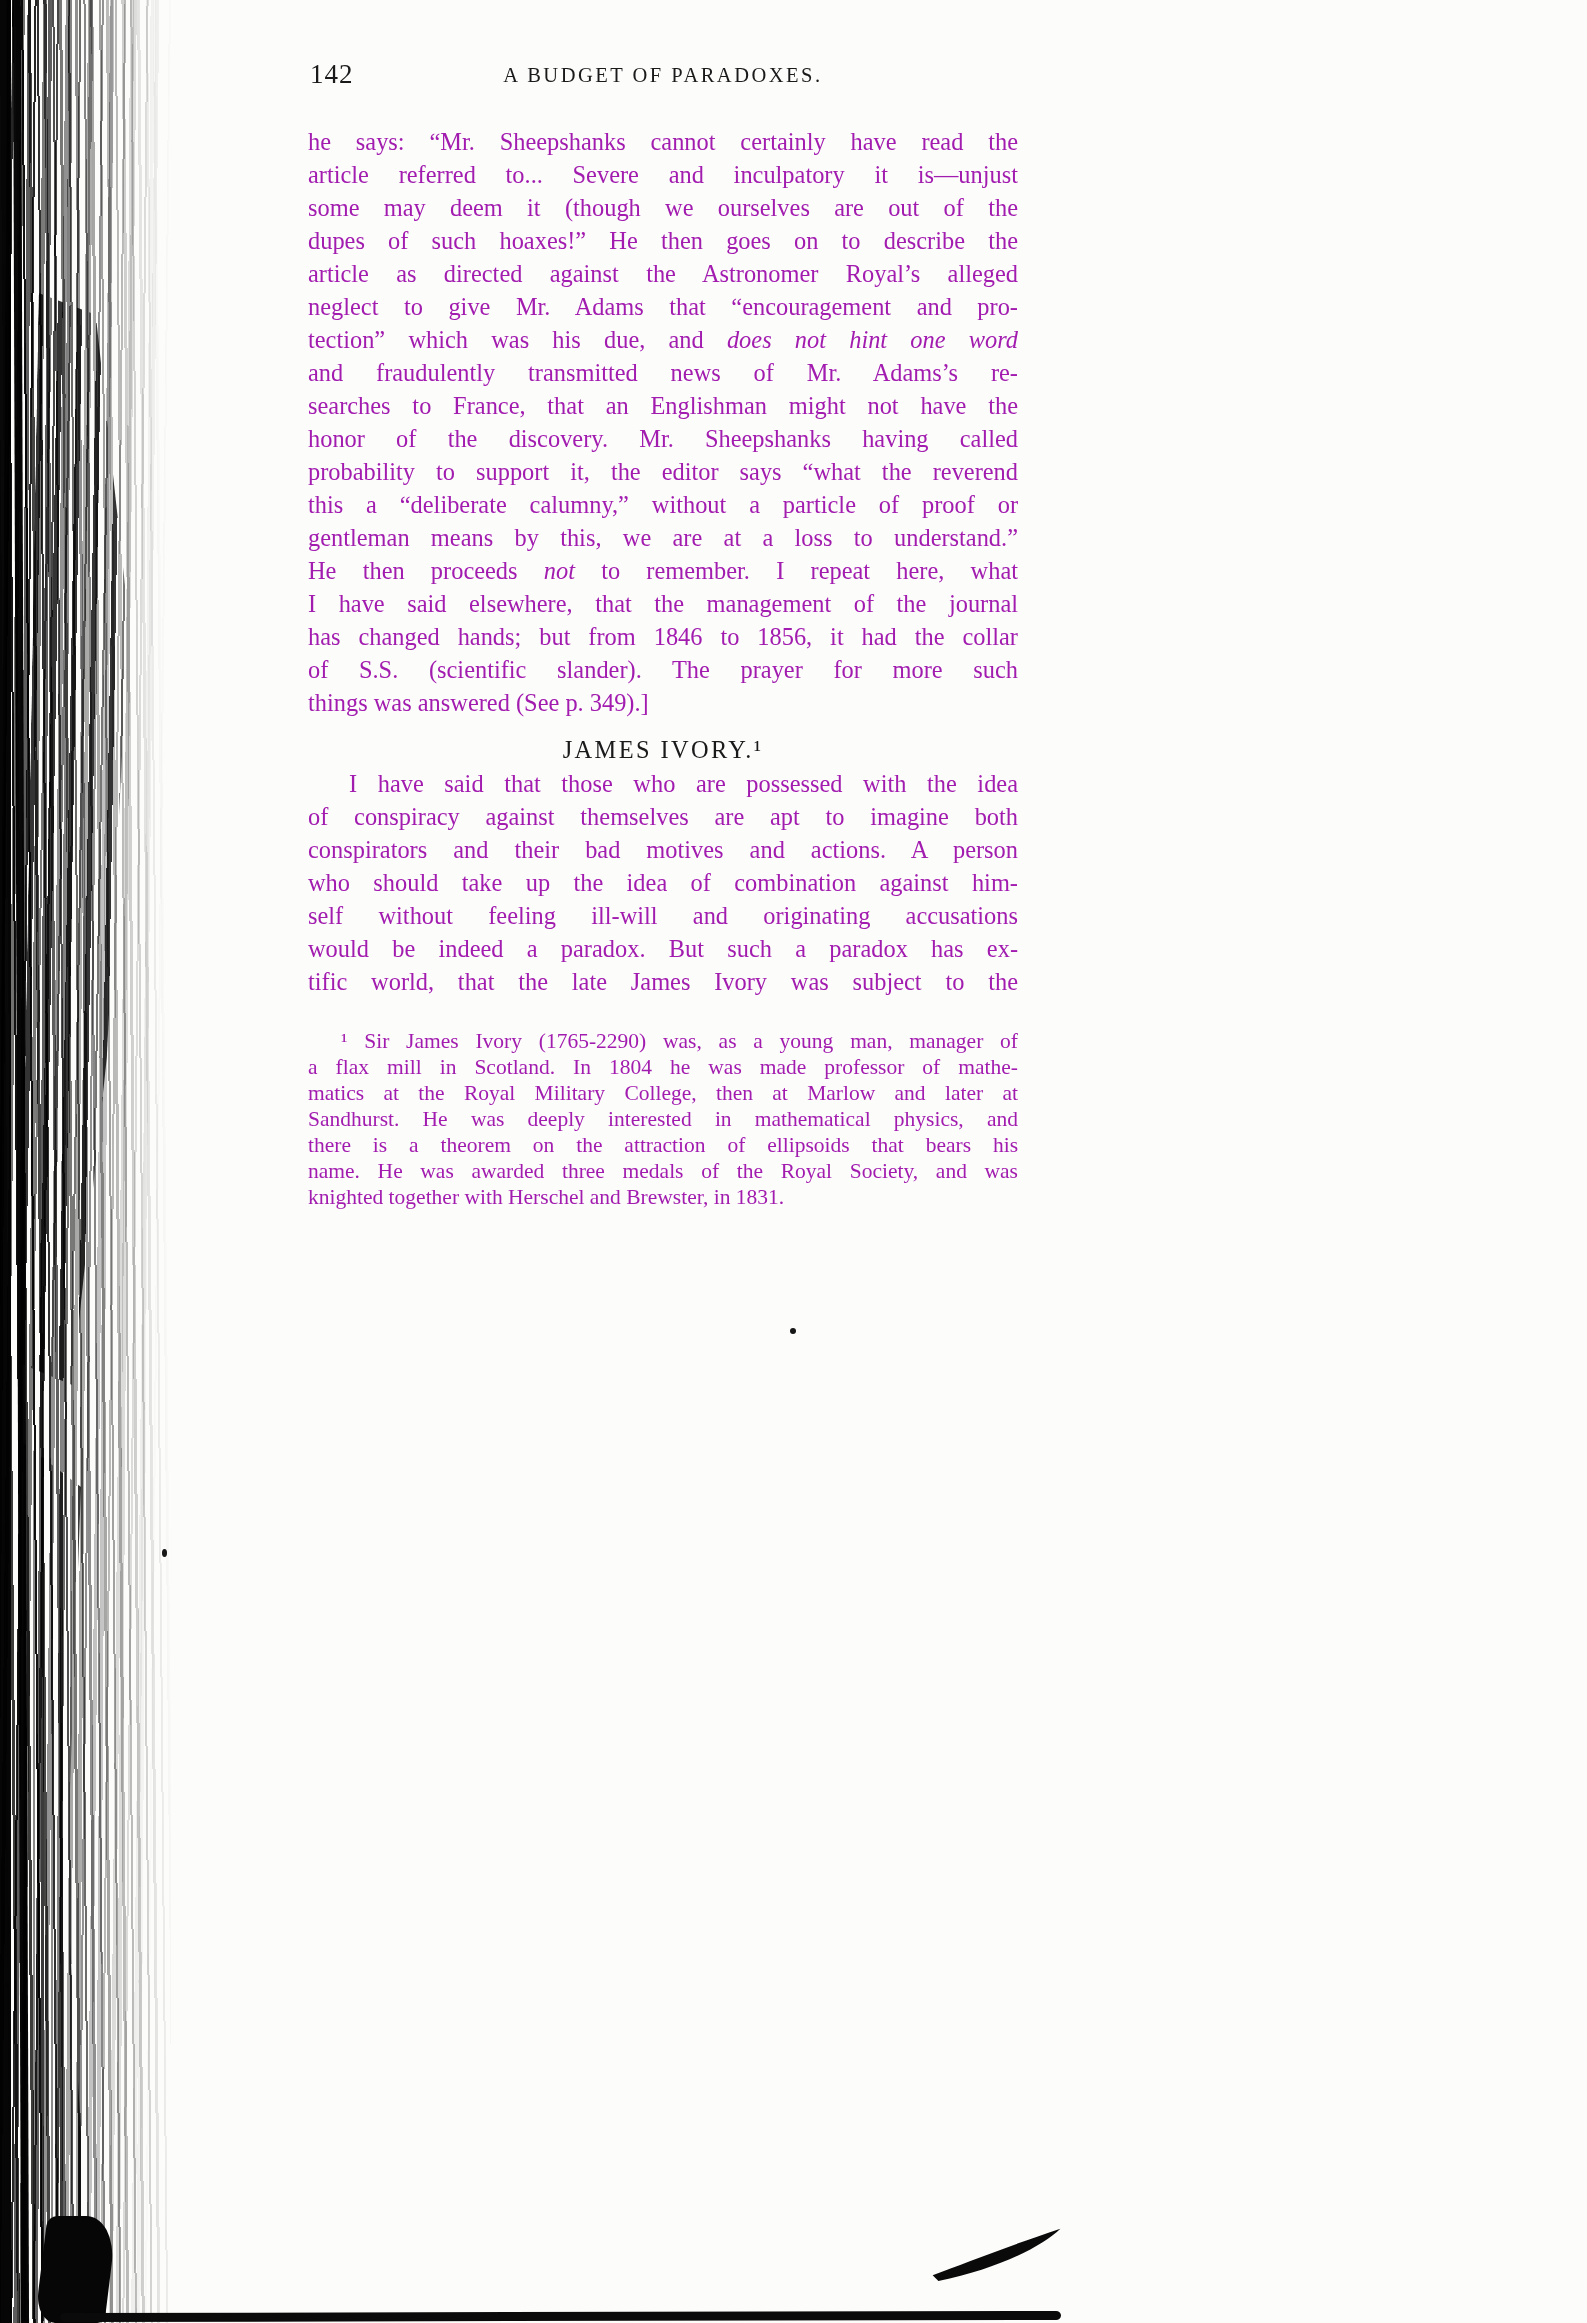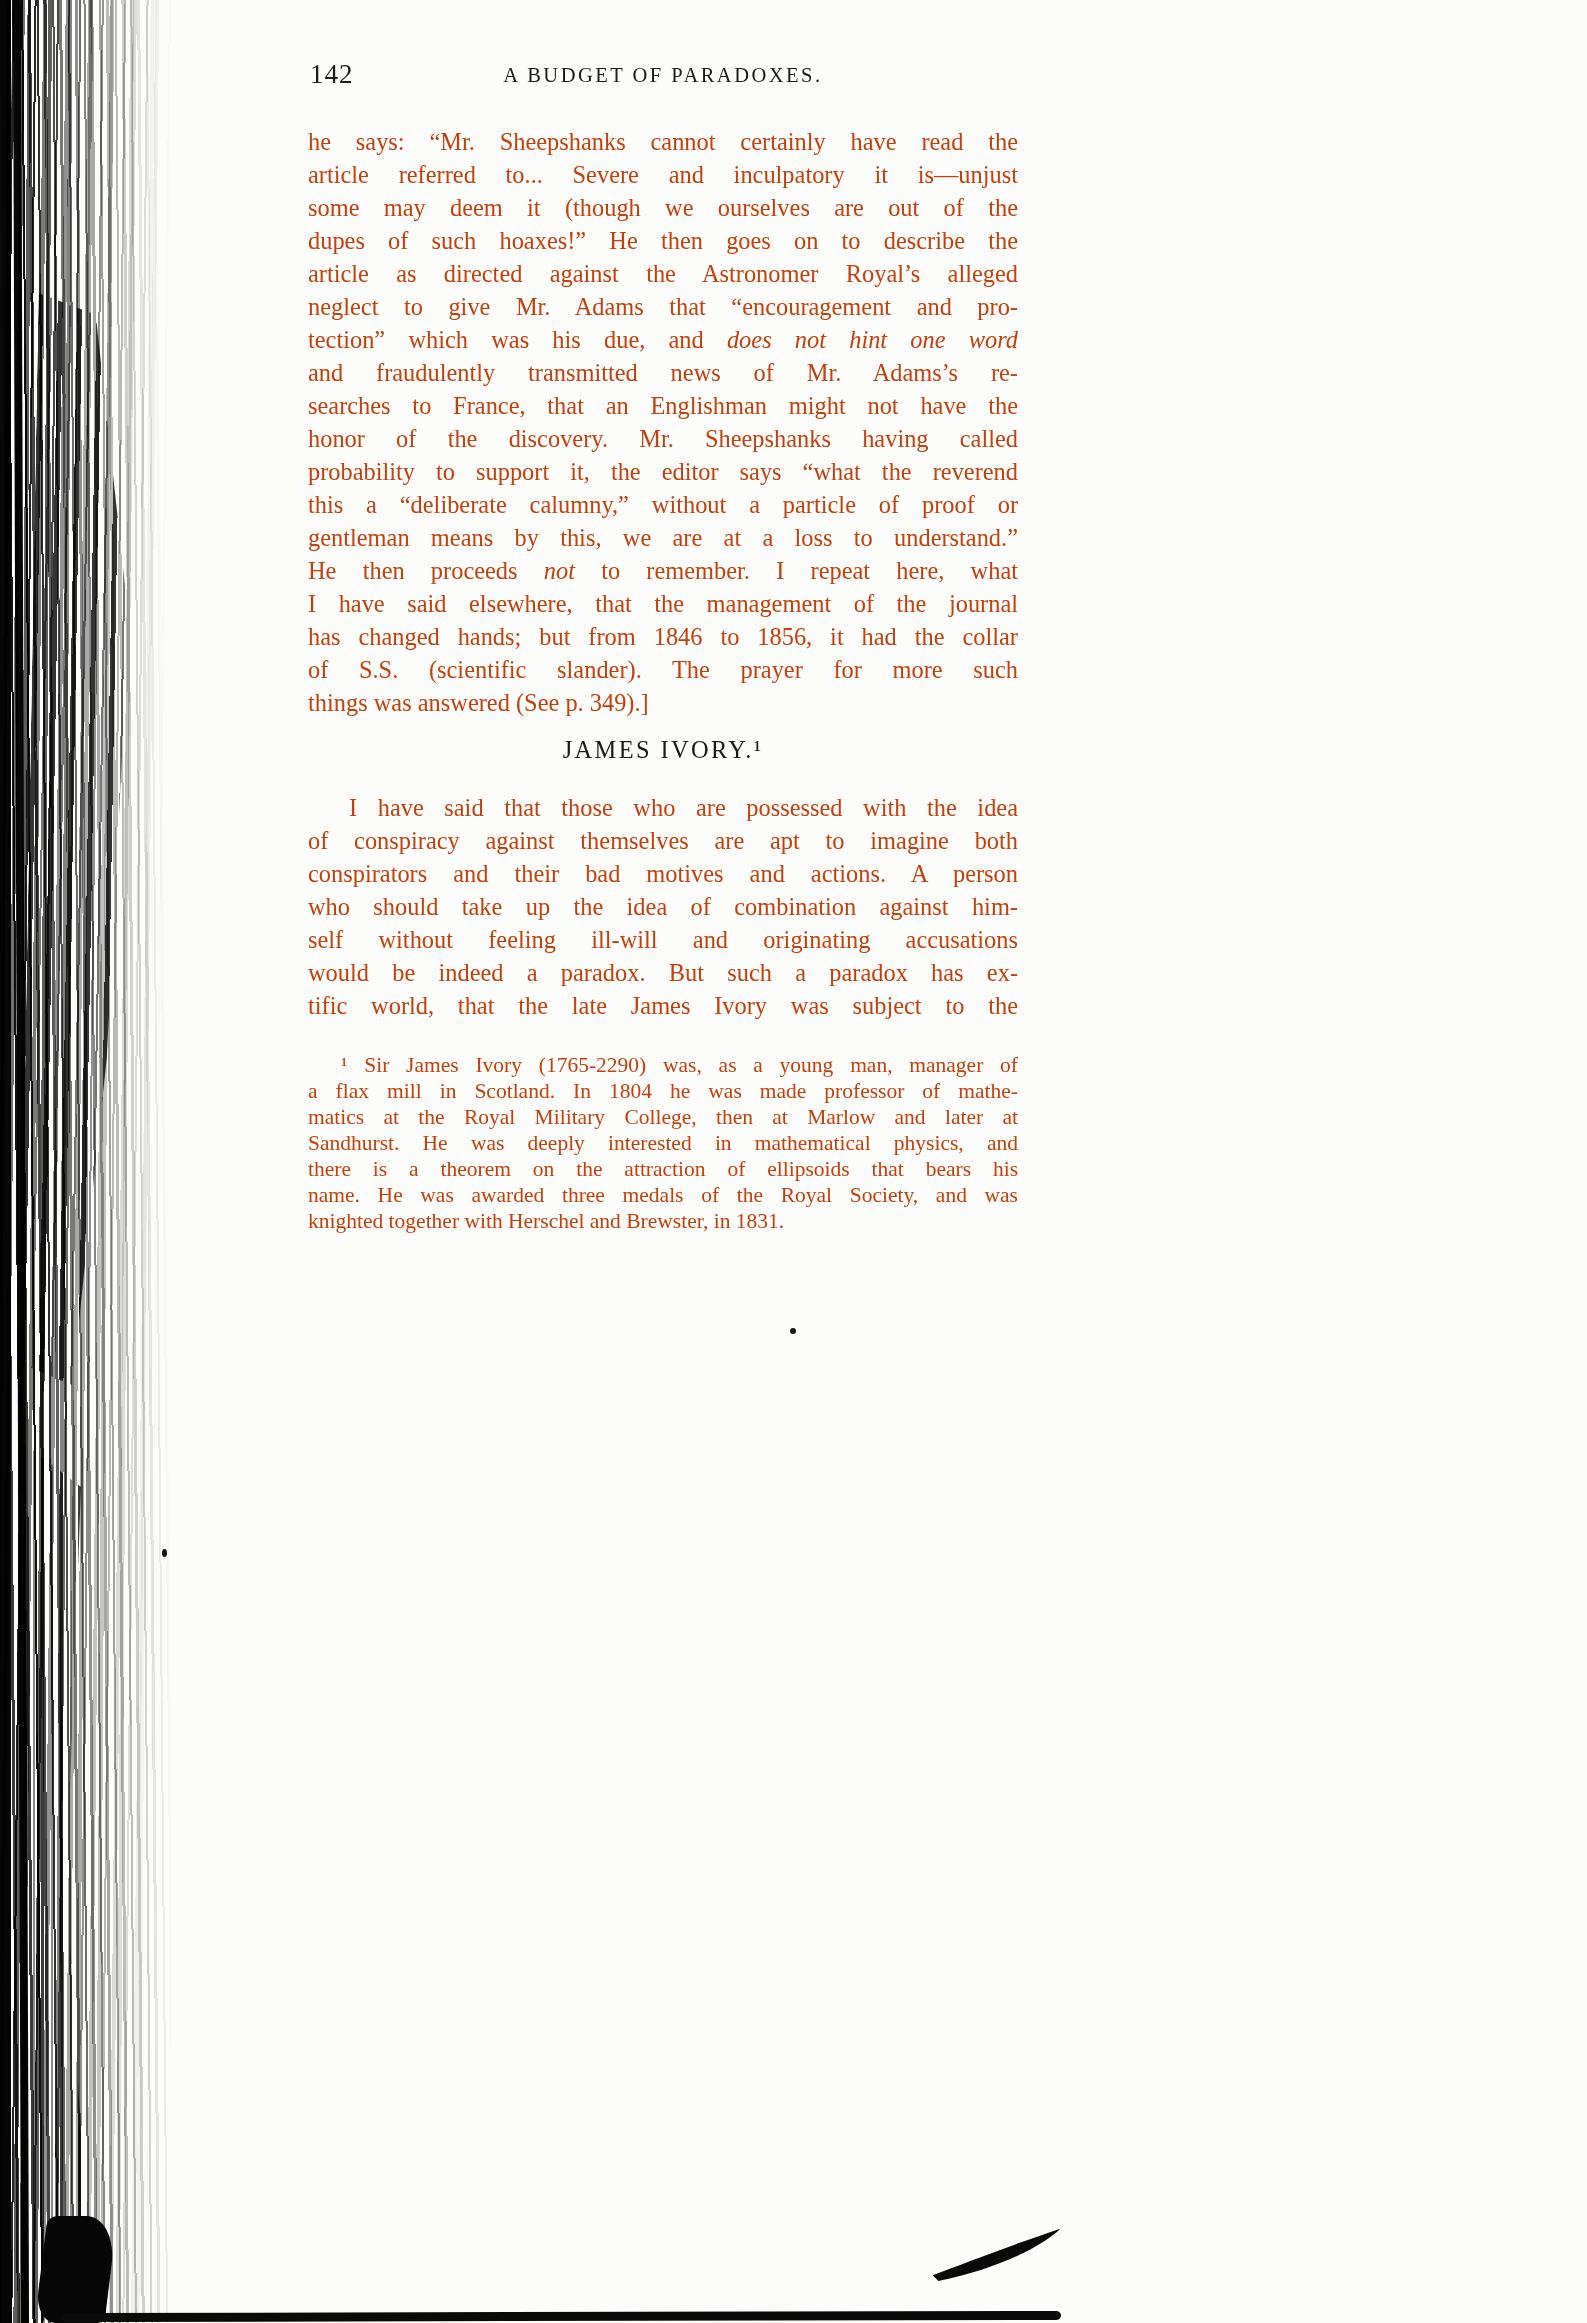--- a/index.html
+++ b/index.html
@@ -13,26 +13,26 @@
   }
 
   
   .column{position:absolute;left:308px;top:57px;width:710px;}
   .header{position:relative;height:35px;}
   .page-num{position:absolute;left:2px;top:2px;font-size:27px;letter-spacing:1px;}
   .running-title{position:absolute;left:0;right:0;top:6.8px;text-align:center;font-size:20.5px;letter-spacing:2.5px;}
   .para .line{
     font-size:24.4px;line-height:33px;height:33px;
     text-align:justify;text-align-last:justify;
-    margin:0;color:#c2410c;
+    margin:0;color:#a21caf;
   }
   .para .line.last-line{text-align-last:left;}
   .para1{margin-top:33px;}
   .heading{margin-top:14px;height:33px;line-height:33px;text-align:center;font-size:24.4px;letter-spacing:2.4px;}
-  .para2{margin-top:25px;}
+  .para2{margin-top:1px;}
   .indent-first .line:first-child{text-indent:41px;}
   .footnote{margin-top:30px;}
   .footnote .line{font-size:21.5px;line-height:26px;height:26px;}
   .footnote.indent-first .line:first-child{text-indent:33px;}
 
   
   .gutter{position:absolute;left:0;top:0;width:171px;height:2323px;overflow:hidden;pointer-events:none;}
   .bar{position:absolute;top:0;height:100%;background:#060606;}
   .bar-a{left:0;width:10.7px;}
   .bar-b{left:16.6px;width:7.8px;transform:skewX(0.2deg);}

